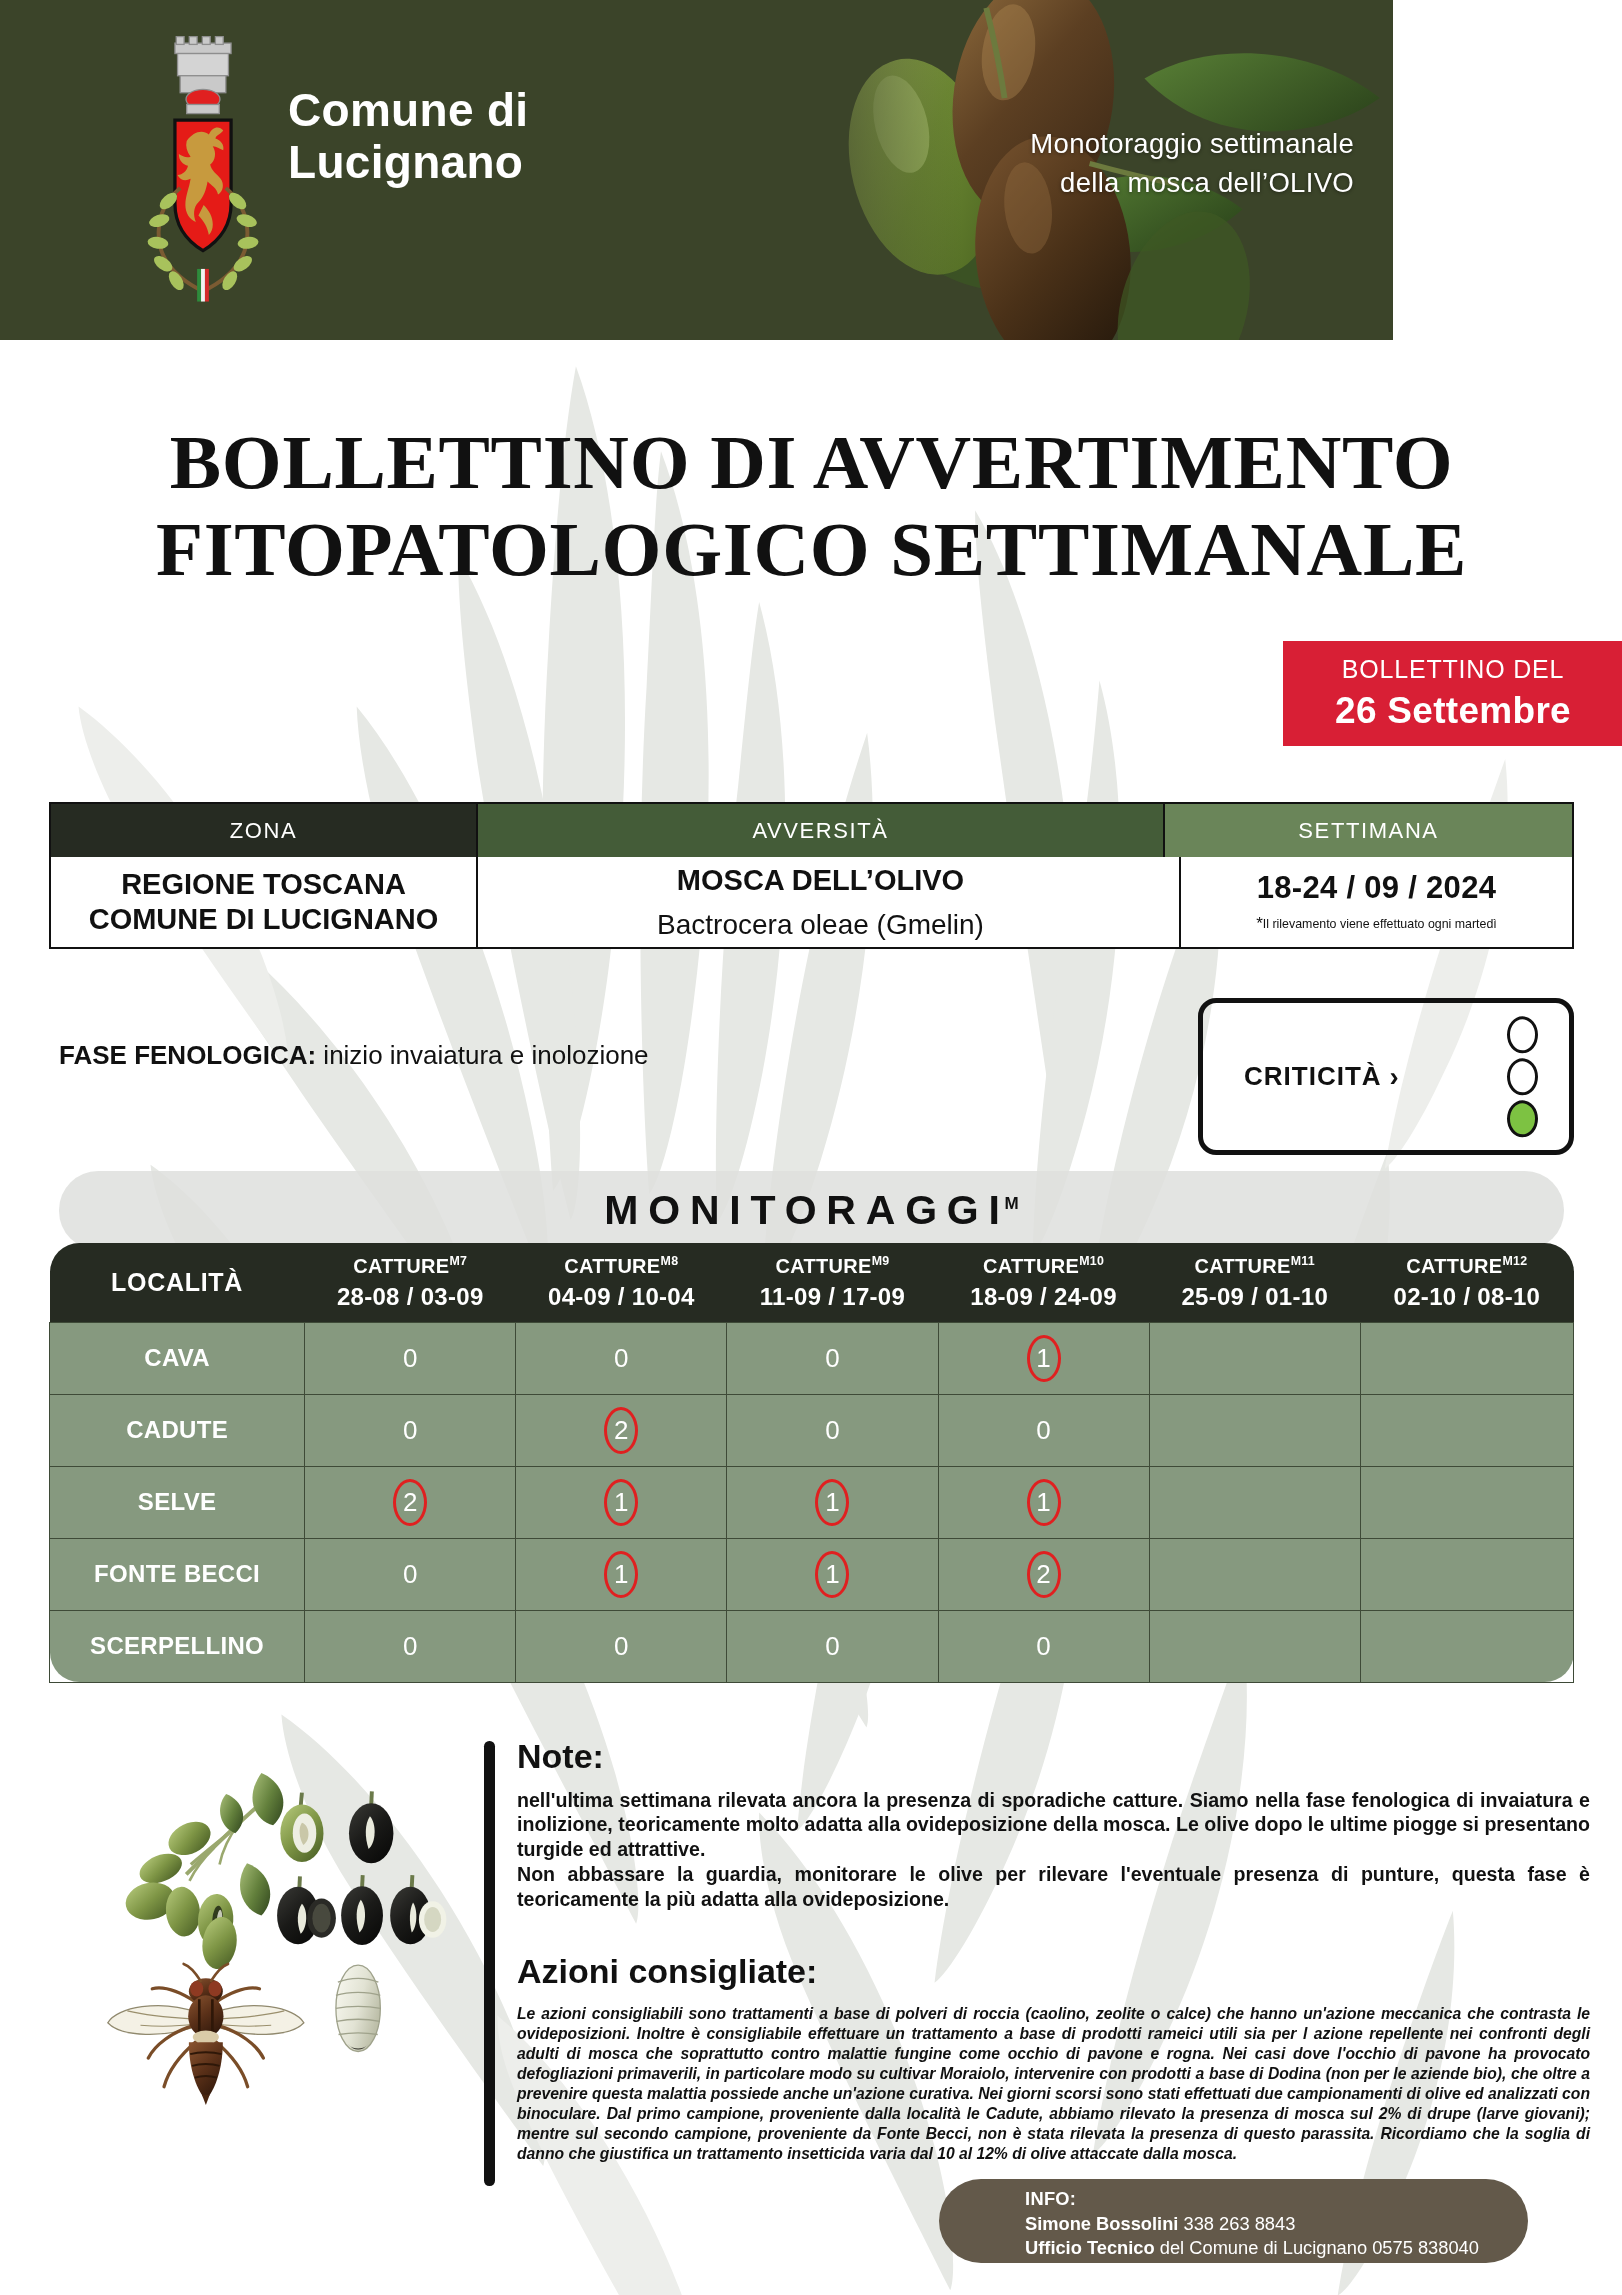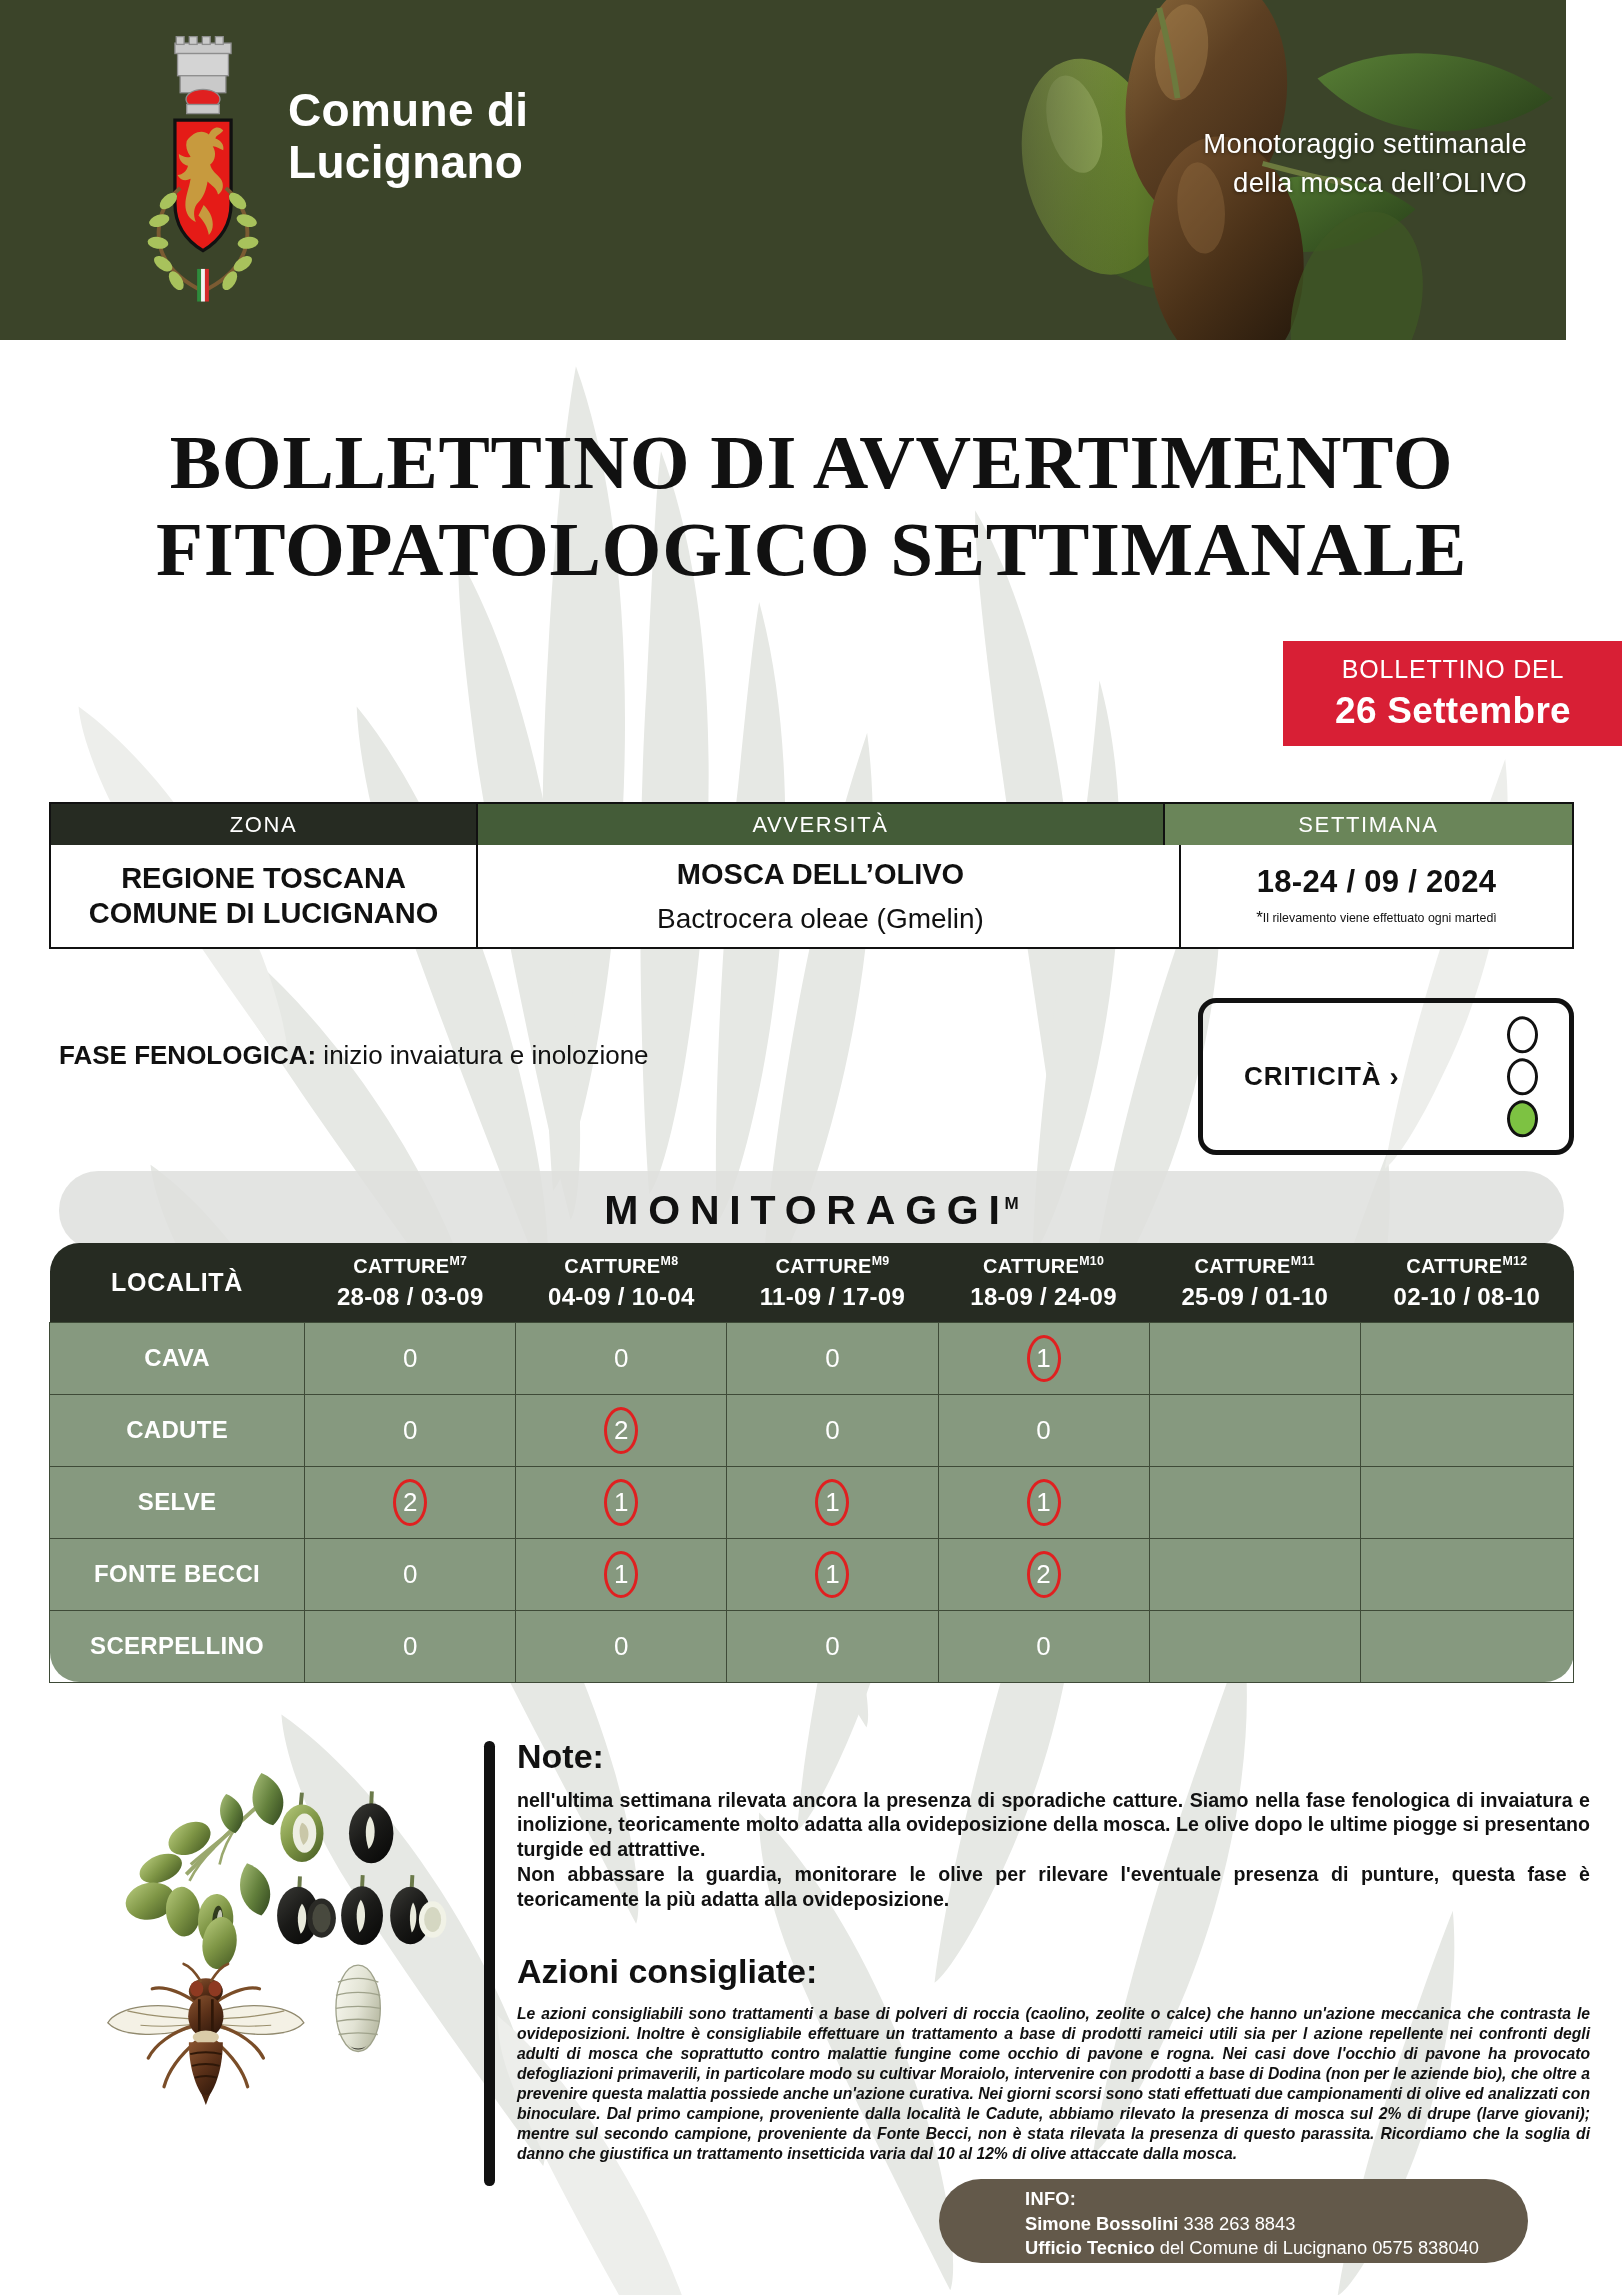--- a/index.html
+++ b/index.html
@@ -29,21 +29,21 @@
     overflow: hidden;
     z-index: 0;
     pointer-events: none;
   }
   #watermark svg { display: block; }
 
   
   #header {
     position: absolute;
     left: 0; top: 0;
-    width: 1566px; height: 340px;
+    width: 1393px; height: 340px;
     background: #3B4429;
     overflow: hidden;
     z-index: 2;
   }
   #header-photo {
     position: absolute;
     right: 0; top: 0;
     width: 667px; height: 340px;
     overflow: hidden;
   }
@@ -141,21 +141,21 @@
   #info-table {
     position: absolute;
     left: 49px; top: 802px;
     width: 1525px; height: 147px;
     border: 2.6px solid #111111;
     display: flex;
     flex-direction: column;
     z-index: 4;
     background: #ffffff;
   }
-  #info-head { display: flex; height: 41px; }
+  #info-head { display: flex; height: 53px; }
   #info-body { display: flex; flex: 1; }
   .info-h {
     display: flex; align-items: center; justify-content: center;
     color: #ffffff;
     font-size: 22px;
     letter-spacing: 1.6px;
   }
   .info-h.z { width: 425px; background: #262B22; }
   .info-h.a { width: 687px; background: #445C38; border-left: 2.6px solid #111; }
   .info-h.s { flex: 1; background: #6A8559; border-left: 2.6px solid #111; }

